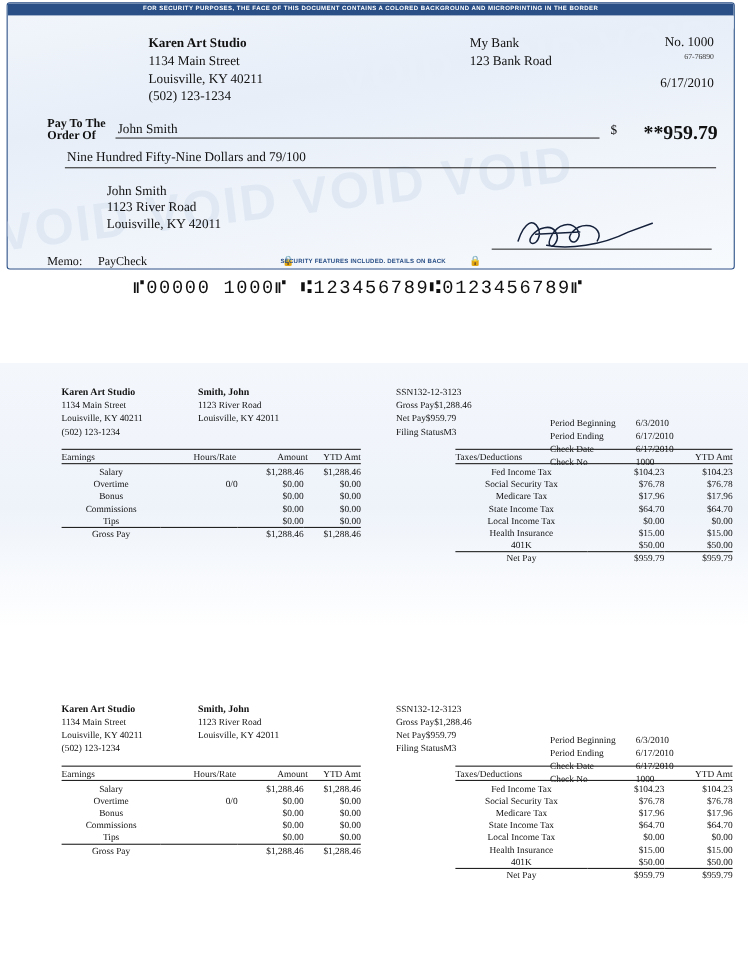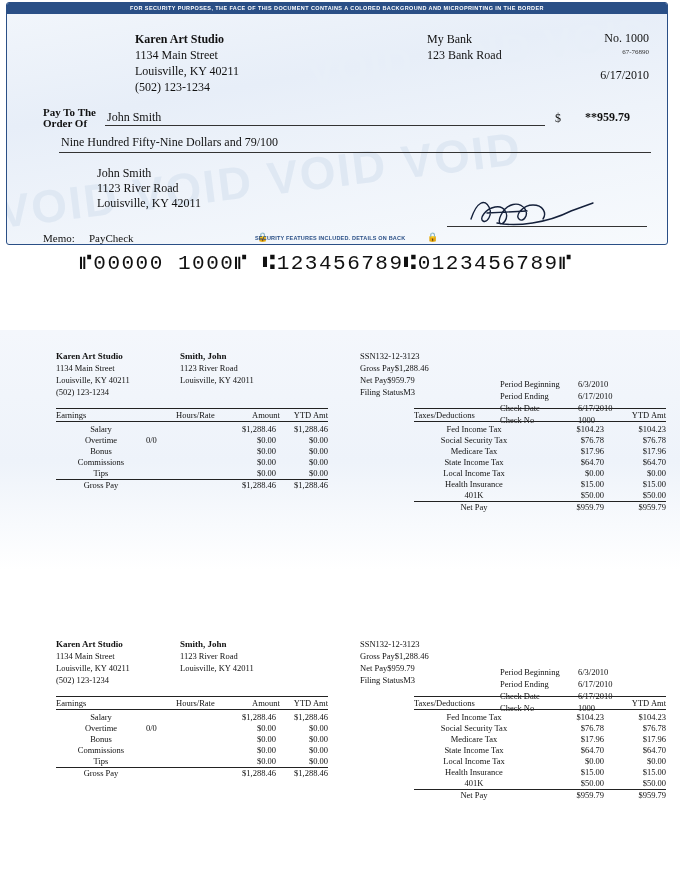--- a/index.html
+++ b/index.html
@@ -131,21 +131,21 @@
   .dollar-sign {
     position: absolute;
     left: 548px;
     top: 108px;
     font-size: 12px;
   }
   .amount-num {
     position: absolute;
     left: 578px;
     top: 107px;
-    font-size: 12px;
+    font-size: 18px;
     font-weight: bold;
   }
   .amount-words {
     position: absolute;
     left: 54px;
     top: 132px;
     font-size: 12px;
   }
   .amount-words-line {
     position: absolute;
@@ -207,21 +207,21 @@
   .lock.left { left: 250px; }
   .lock.right { left: 420px; }
 
   .micr {
     position: absolute;
     left: 0;
     top: 252px;
     width: 652px;
     text-align: center;
     font-family: "Liberation Mono", monospace;
-    font-size: 21px;
+    font-size: 17px;
     letter-spacing: 1.5px;
     color: #111;
   }
 
   
   .stub {
     position: absolute;
     left: 0;
     width: 680px;
     font-size: 8.5px;
@@ -273,21 +273,21 @@
 
   .stub table.grid {
     position: absolute;
     border-collapse: collapse;
     font-size: 8.5px;
   }
   .stub table.earn-table { left: 56px; top: 94px; width: 272px; }
   .stub table.tax-table  { left: 414px; top: 94px; width: 252px; }
   .stub table.grid td { padding: 0; height: 11px; }
   .stub .c-l { text-align: center; }
-  .stub .c-c { text-align: left; margin-top: 31px; }
+  .stub .c-c { text-align: right; margin-top: 31px; }
   .stub .c-r { text-align: right; }
   .stub .totalrow td { border-top: 1px solid #222; }
 
   .hdr-l { float: left; }
   .hdr-r { float: right; }
   .hdr-m { position: absolute; }
 </style>
 </head>
 <body>
 

